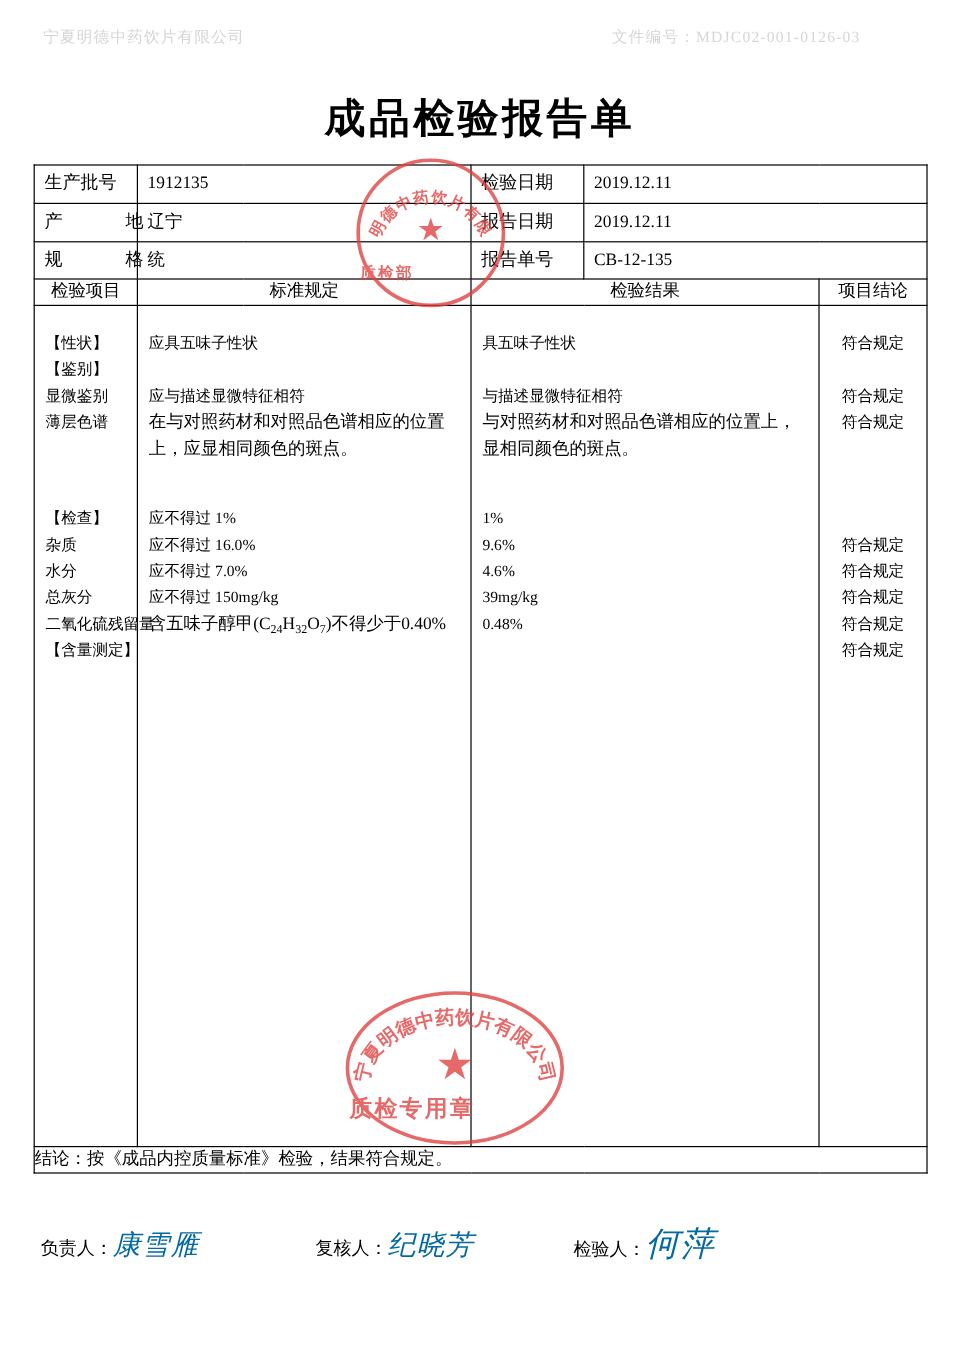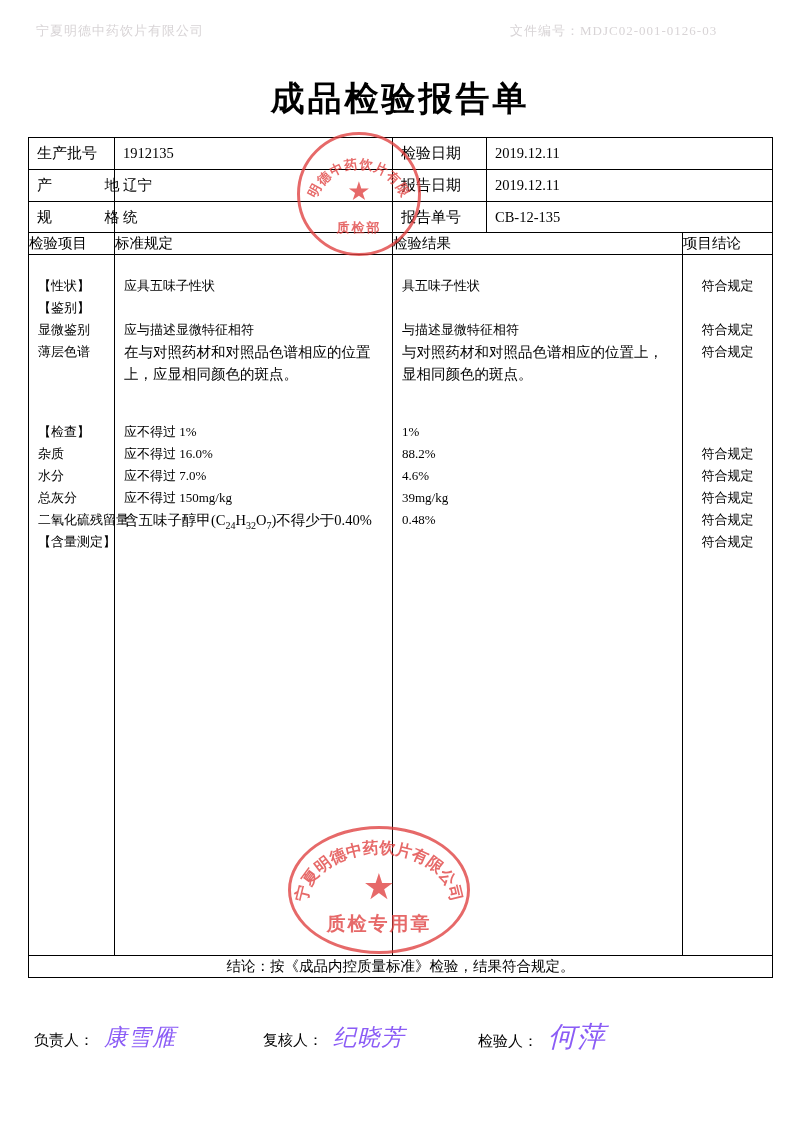--- a/index.html
+++ b/index.html
@@ -83,20 +83,21 @@
   }
   .lbl-sp {
     letter-spacing: 0.5em;
   }
   td.h34 { height: 26px; }
 
   .center { text-align: center; }
 
   
   .colhead td {
+    text-align: center;
     font-size: 15px;
     padding: 5px 0 4px 0;
   }
 
   
   .body-cell {
     height: 700px;
     vertical-align: top;
   }
   .body-cell .inner {
@@ -112,42 +113,40 @@
   .wrapline {
     line-height: 22px;
     font-size: 14.5px;
   }
   sub { font-size: 10px; }
 
   
   .concl {
     font-size: 15.5px;
     padding: 7px 10px 7px 14px;
-    text-align: center;
   }
 
   
   .sig-row {
     position: absolute;
     top: 1010px;
     left: 28px;
     width: 744px;
     height: 60px;
   }
   .sig {
     position: absolute;
     font-size: 15px;
     white-space: nowrap;
   }
   .sig .name {
     font-family: Liberation Serif, serif;
     font-style: italic;
     font-size: 23px;
-    color: #8b5cf6;
-    margin-left: 10px;
+    color: #0369a1;
     letter-spacing: 1px;
   }
   .sig.s1 { left: 6px; top: 12px; }
   .sig.s2 { left: 235px; top: 12px; }
   .sig.s3 { left: 450px; top: 8px; }
   .sig.s3 .name { font-size: 28px; }
 
   
   .stamp {
     position: absolute;
@@ -167,21 +166,20 @@
   }
   .stamp .arc {
     position: absolute;
     left: 0; top: 0;
     width: 100%; height: 100%;
   }
   .stamp .bottom-text {
     position: absolute;
     left: 0;
     width: 100%;
-    text-align: center;
     font-size: 15px;
     letter-spacing: 2px;
     font-weight: bold;
   }
   
   #stamp-top {
     left: 297px;
     top: 132px;
     width: 118px;
     height: 118px;
@@ -327,21 +325,21 @@
         <td class="body-cell" colspan="2">
           <div class="inner">
             <div class="row-gap"></div>
             <div class="row-line">具五味子性状</div>
             <div class="row-line"></div>
             <div class="row-line">与描述显微特征相符</div>
             <div class="wrapline">与对照药材和对照品色谱相应的位置上，显相同颜色的斑点。</div>
             <div class="row-gap"></div>
             <div class="row-line"></div>
             <div class="row-line">1%</div>
-            <div class="row-line">88.2%</div>
+            <div class="row-line">9.6%</div>
             <div class="row-line">4.6%</div>
             <div class="row-line">39mg/kg</div>
             <div class="row-line">0.48%</div>
           </div>
         </td>
 
         <td class="body-cell center">
           <div class="inner">
             <div class="row-gap"></div>
             <div class="row-line">符合规定</div>

